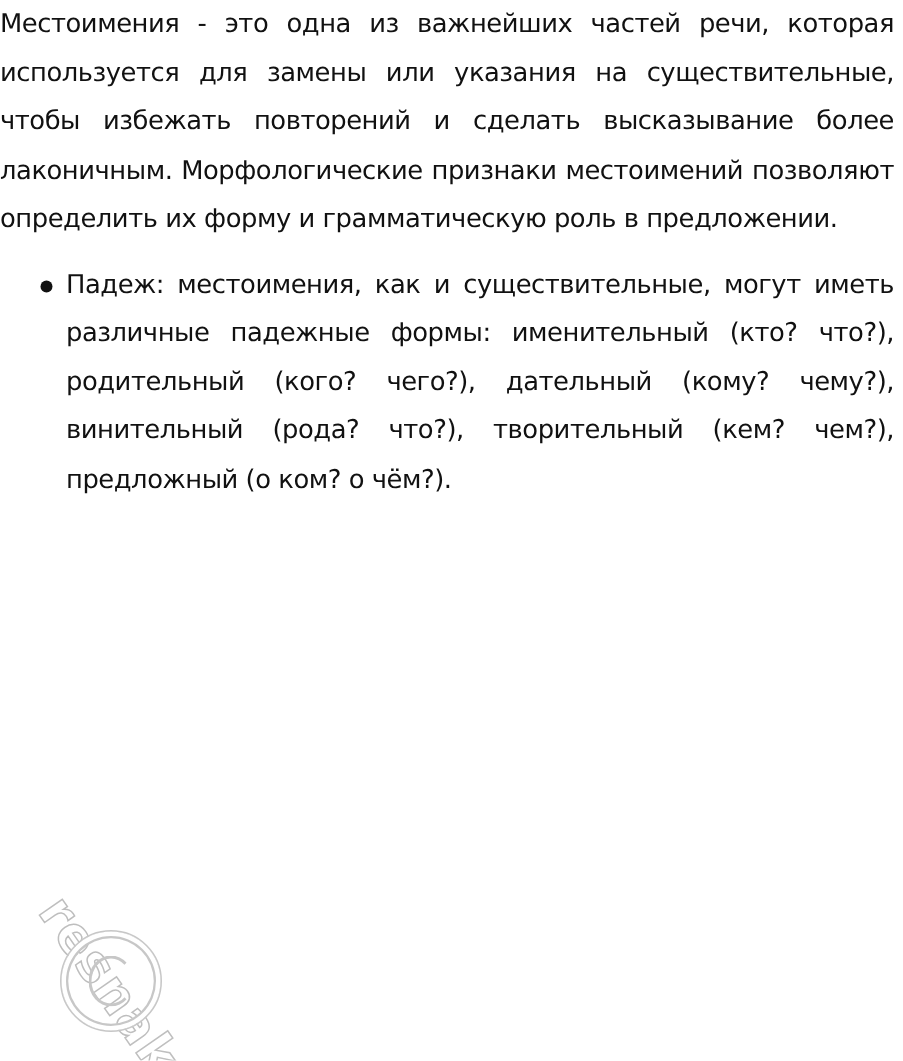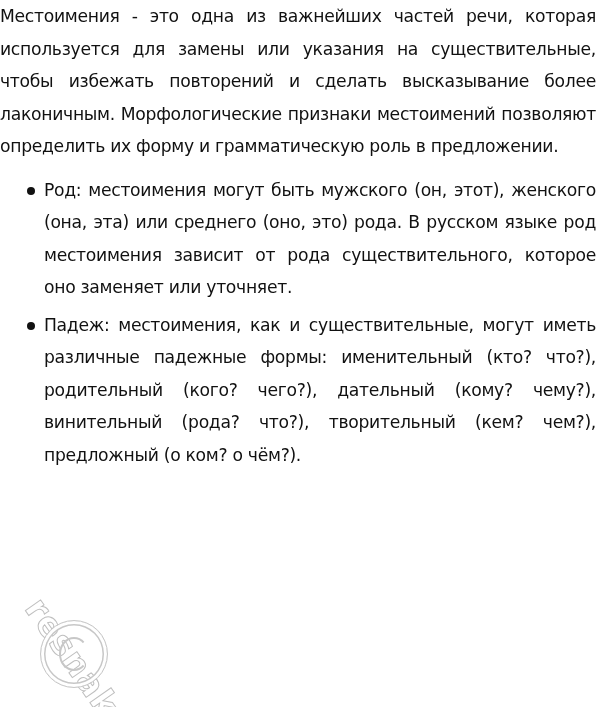--- a/index.html
+++ b/index.html
@@ -101,24 +101,20 @@
 </head>
 <body>
 
 <div class="doc">
   <p class="para">Местоимения - это одна из важнейших частей речи, которая используется для замены или указания на существительные, чтобы избежать повторений и сделать высказывание более лаконичным. Морфологические признаки местоимений позволяют определить их форму и грамматическую роль в предложении.</p>
 
 
   <ul class="list">
     <li class="list-item">
       <span class="bullet"></span>
-      <span>Род: местоимения могут быть мужского (он, этот), женского (она, эта) или среднего (оно, это) рода. В русском языке род местоимения зависит от рода существительного, которое оно заменяет или уточняет.</span>
-    </li>
-    <li class="list-item">
-      <span class="bullet"></span>
       <span>Падеж: местоимения, как и существительные, могут иметь различные падежные формы: именительный (кто? что?), родительный (кого? чего?), дательный (кому? чему?), винительный (рода? что?), творительный (кем? чем?), предложный (о ком? о чём?).</span>
     </li>
   </ul>
 </div>
 
 <div class="watermark">
   <span class="watermark-text">resnak.ru</span>
   <span class="watermark-copy"></span>
 </div>
 

